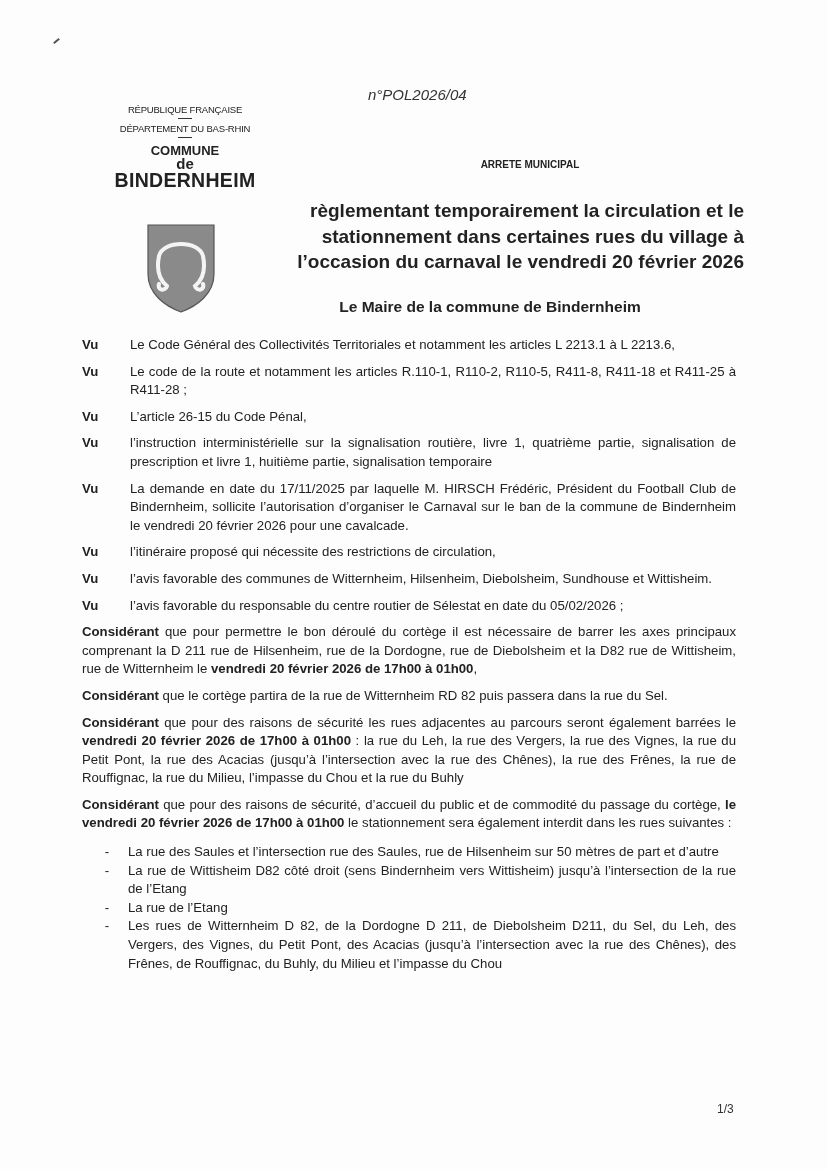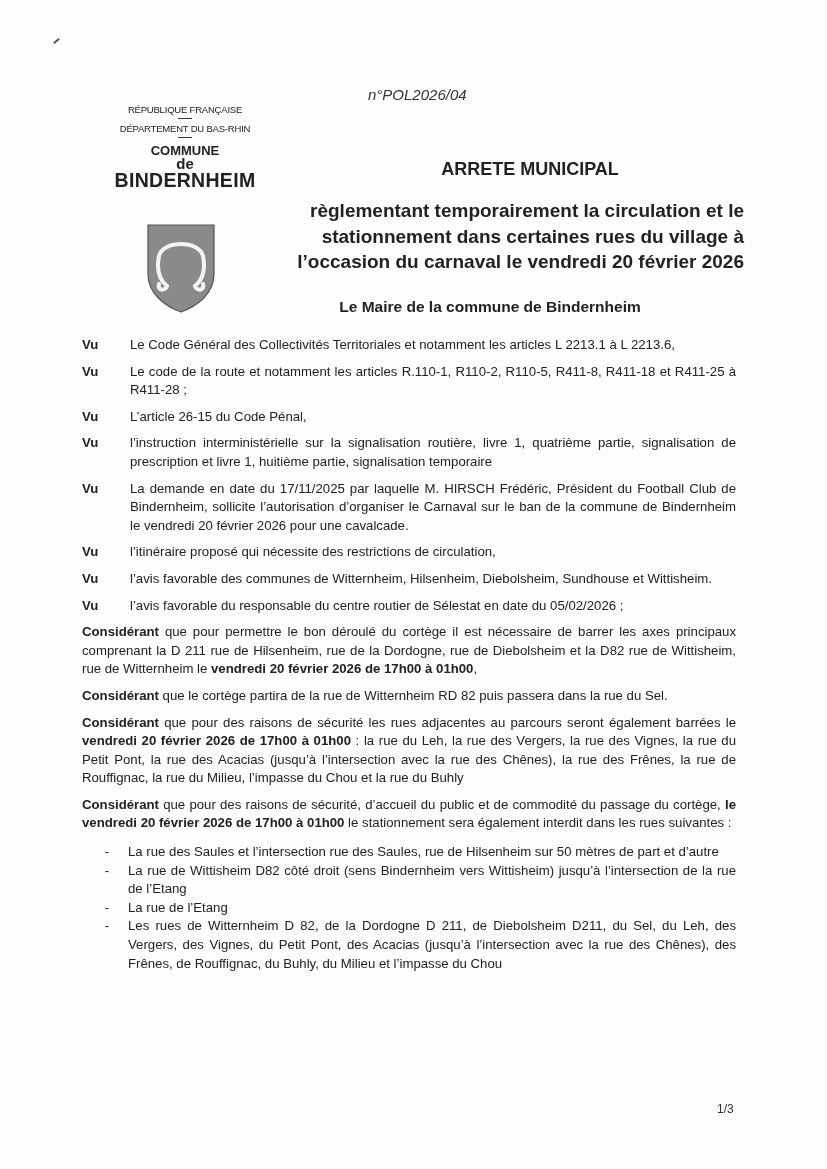--- a/index.html
+++ b/index.html
@@ -8,21 +8,21 @@
   .speck { position:absolute; left:53px; top:40px; width:7px; height:2px; background:#555; transform:rotate(-40deg); }
   .ref { position:absolute; left:368px; top:86px; font-family:Liberation Sans, sans-serif; font-style:italic; font-size:15px; color:#333; }
   .header-left { position:absolute; left:90px; top:104px; width:190px; text-align:center; }
   .rep { font-size:9.5px; letter-spacing:-0.2px; color:#222; }
   .dash { width:14px; height:1px; background:#333; margin:3px auto 4px; }
   .dept { font-size:9.5px; letter-spacing:-0.2px; }
   .commune { font-weight:bold; font-size:13px; margin-top:6px; line-height:14px; }
   .de { font-weight:bold; font-size:15px; line-height:11px;text-align:center; }
   .binder { font-weight:bold; font-size:19.5px; letter-spacing:0.3px; line-height:22px; }
   .shield { position:absolute; left:145px; top:222px; width:72px; height:92px; }
-  .title { position:absolute; left:290px; top:159px; width:480px; text-align:center; font-weight:bold; font-size:18px; color:#222; }
+  .title { position:absolute; left:290px; top:159px; width:480px; text-align:center; font-weight:bold; font-size:10px; color:#222; }
   .subtitle { position:absolute; left:290px; top:198px; width:454px; text-align:right; font-weight:bold; font-size:19px; line-height:25.5px; color:#222; }
   .maire { position:absolute; left:290px; top:298px; width:400px; text-align:center; font-weight:bold; font-size:15.5px; color:#222; }
   .body { position:absolute; left:82px; top:336px; width:654px; font-size:13.2px; line-height:18.6px; color:#222; }
   .vu { display:flex; margin-bottom:8px; }
   .vu-label { width:48px; flex:none; font-weight:bold; }
   .vu-text { flex:1; text-align:justify; }
   .cons { text-align:justify; margin-bottom:8px; }
   .b { font-weight:bold; }
   .list { margin:0; padding:0; list-style:none; }
   .list li { display:flex; }

